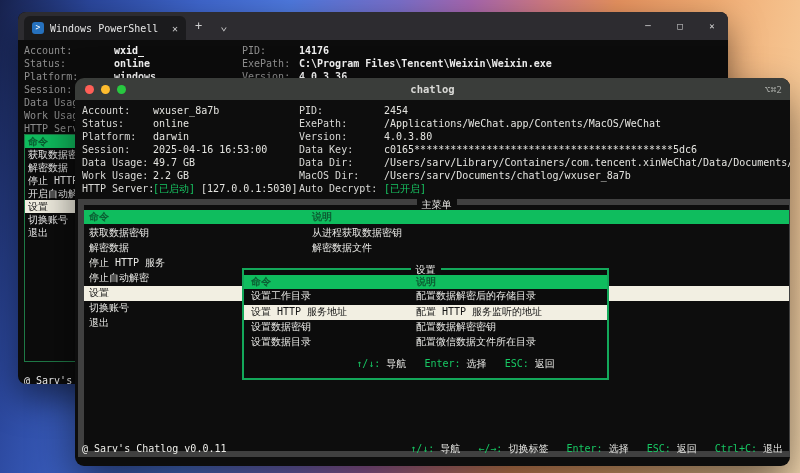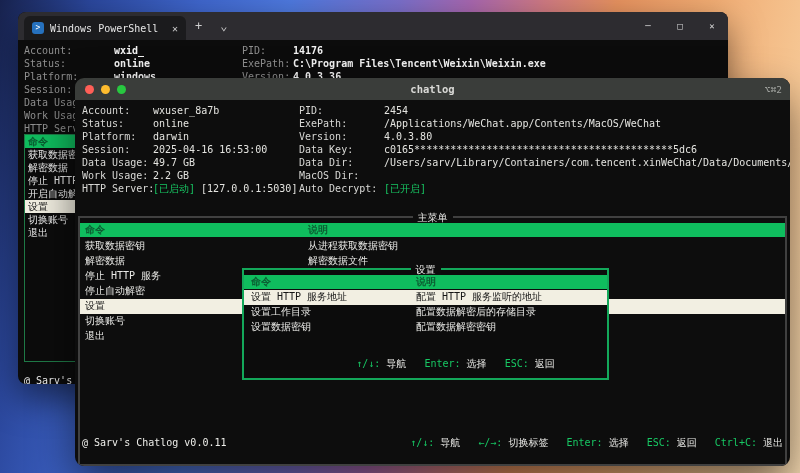--- a/index.html
+++ b/index.html
@@ -24,56 +24,56 @@
   .wt-tab-label{flex:1;white-space:nowrap;overflow:hidden;font-weight:normal;font-size:10px;}
   .wt-x{color:#c9c9c9;font-size:10px;}
   .wt-btn{color:#cfcfcf;font-size:12px;align-self:center;padding:0 9px;}
   .wt-caption{margin-left:auto;display:flex;align-self:flex-start;height:28px;}
   .wt-cap{width:32px;text-align:center;line-height:28px;color:#d6d6d6;font-size:9px;}
   .wt-body{position:absolute;top:28px;left:0;right:0;bottom:0;font-size:10px;line-height:13px;color:#ededed;}
   .wt-row{position:relative;height:13px;white-space:nowrap;overflow:hidden;}
   .wt-info{position:absolute;top:4px;left:6px;right:0;}
   .wl{color:#8f8f8f;position:absolute;}
   .wv{color:#f2f2f2;font-weight:bold;position:absolute;}
-  .p1{left:0;} .p2{left:90px;} .p3{left:218px;} .p4{left:269px;}
+  .p1{left:0;} .p2{left:90px;} .p3{left:218px;} .p4{left:275px;}
   .wt-menu{position:absolute;left:6px;top:94px;width:300px;height:226px;border:1px solid #1f7a47;}
   .wt-mh{height:13px;background:#0fbd5e;color:#0a5c31;font-weight:bold;padding-left:3px;white-space:nowrap;}
   .wt-mi{height:13px;padding-left:3px;color:#eaeaea;white-space:nowrap;}
   .wt-mi.selected{background:#f2efe2;color:#141414;}
   .wt-footer{position:absolute;left:6px;top:334px;color:#efefef;white-space:nowrap;}
   
   .cl{position:absolute;left:75px;top:78px;width:715px;height:388px;background:#0d0d0d;
       border-radius:9px;overflow:hidden;box-shadow:0 20px 44px rgba(0,0,0,.55);}
   .cl-titlebar{height:22px;background:#3a3d3a;position:relative;display:flex;align-items:center;}
   .lights{position:absolute;left:10px;display:flex;gap:7px;}
   .light{width:9px;height:9px;border-radius:50%;}
   .lr{background:#ff5f57;} .ly{background:#febc2e;} .lg{background:#28c840;}
   .cl-title{width:100%;text-align:center;font-size:10.5px;color:#d9d9d6;font-weight:bold;}
   .cl-shortcut{position:absolute;right:8px;font-size:9.5px;color:#9fa29e;}
   .cl-body{position:absolute;top:22px;left:0;right:0;bottom:0;font-size:10px;line-height:13px;color:#dcdcd8;}
   .cl-info{position:absolute;top:4px;left:7px;right:0;}
   .cl-row{position:relative;height:13px;white-space:nowrap;overflow:hidden;}
   .q1{left:0;} .q2{left:71px;} .q3{left:217px;} .q4{left:302px;}
   .cll{position:absolute;color:#d8d8d5;} .clv{position:absolute;color:#e4e4e0;}
   .green{color:#17c763;}
-  .cl-menu{position:absolute;left:3px;top:116px;width:705px;height:246px;border:2px solid #404040;}
+  .cl-menu{position:absolute;left:3px;top:99px;width:705px;height:246px;border:6px solid #404040;}
   .box-title{position:absolute;top:-7px;left:50%;transform:translateX(-50%);
       background:#0d0d0d;padding:0 5px;font-size:10px;color:#e9e9e6;white-space:nowrap;}
   .mh{margin-top:5px;height:14px;background:#0fbd5e;position:relative;font-weight:bold;}
   .mh span{position:absolute;color:#0c5e33;}
   .mi{height:15px;position:relative;color:#e9e9e6;}
   .mi span{position:absolute;white-space:nowrap;}
   .mi.selected{background:#f2efe2;color:#151515;}
   .mm-c{left:5px;} .mm-d{left:228px;}
   .cl-dialog{position:absolute;left:167px;top:168px;width:363px;height:108px;
       background:#0c0c0c;border:2px solid #13a85a;}
   .dl-c{left:7px;} .dl-d{left:172px;}
   .dlg-help{position:absolute;bottom:8px;width:100%;text-align:center;color:#e9e9e6;white-space:nowrap;margin-left:30px;}
   .dlg-help .k{color:#17c763;}
-  .cl-statusbar{position:absolute;left:7px;right:7px;bottom:17px;height:13px;white-space:nowrap;overflow:hidden;}
+  .cl-statusbar{position:absolute;left:7px;right:7px;bottom:11px;height:13px;white-space:nowrap;overflow:hidden;}
   .sb-left{float:left;color:#eeeeea;}
   .sb-right{float:right;color:#e9e9e6;}
   .sb-right .k{color:#17c763;}
   .sb-right .grp{margin-left:12px;}
 </style>
 </head>
 <body>
 
 <div class="screen">
 
@@ -179,20 +179,21 @@
         <div class="cl-row">
           <span class="cll q1">Data Usage:</span>
           <span class="clv q2">49.7 GB</span>
           <span class="cll q3">Data Dir:</span>
           <span class="clv q4">/Users/sarv/Library/Containers/com.tencent.xinWeChat/Data/Documents/xwech_</span>
         </div>
         <div class="cl-row">
           <span class="cll q1">Work Usage:</span>
           <span class="clv q2">2.2 GB</span>
           <span class="cll q3">MacOS Dir:</span>
+          <span class="clv q4">/Users/sarv/Documents/chatlog/wxuser_8a7b</span>
         </div>
         <div class="cl-row">
           <span class="cll q1">HTTP Server:</span>
           <span class="clv q2"><span class="green">[已启动]</span> <span>[127.0.0.1:5030]</span></span>
           <span class="cll q3">Auto Decrypt:</span>
           <span class="clv q4 green">[已开启]</span>
         </div>
       </div>
 
       <div class="cl-menu">
@@ -229,31 +230,35 @@
           <span class="mm-d"></span>
         </div>
       </div>
 
       <div class="cl-dialog">
         <div class="box-title">设置</div>
         <div class="mh">
           <span class="dl-c">命令</span>
           <span class="dl-d">说明</span>
         </div>
+        <div class="mi">
+          <span class="dl-c">设置工作目录</span>
+          <span class="dl-d">配置数据解密后的存储目录</span>
+        </div>
         <div class="mi selected" style="margin-top:1px;">
           <span class="dl-c">设置 HTTP 服务地址</span>
           <span class="dl-d">配置 HTTP 服务监听的地址</span>
         </div>
         <div class="mi">
-          <span class="dl-c">设置工作目录</span>
-          <span class="dl-d">配置数据解密后的存储目录</span>
-        </div>
-        <div class="mi">
           <span class="dl-c">设置数据密钥</span>
           <span class="dl-d">配置数据解密密钥</span>
+        </div>
+        <div class="mi">
+          <span class="dl-c">设置数据目录</span>
+          <span class="dl-d">配置微信数据文件所在目录</span>
         </div>
         <div class="dlg-help">
           <span class="k">↑/↓:</span> <span>导航</span>&nbsp;&nbsp;
           <span class="k">Enter:</span> <span>选择</span>&nbsp;&nbsp;
           <span class="k">ESC:</span> <span>返回</span>
         </div>
       </div>
 
       <div class="cl-statusbar">
         <span class="sb-left">@ Sarv's Chatlog v0.0.11</span>

